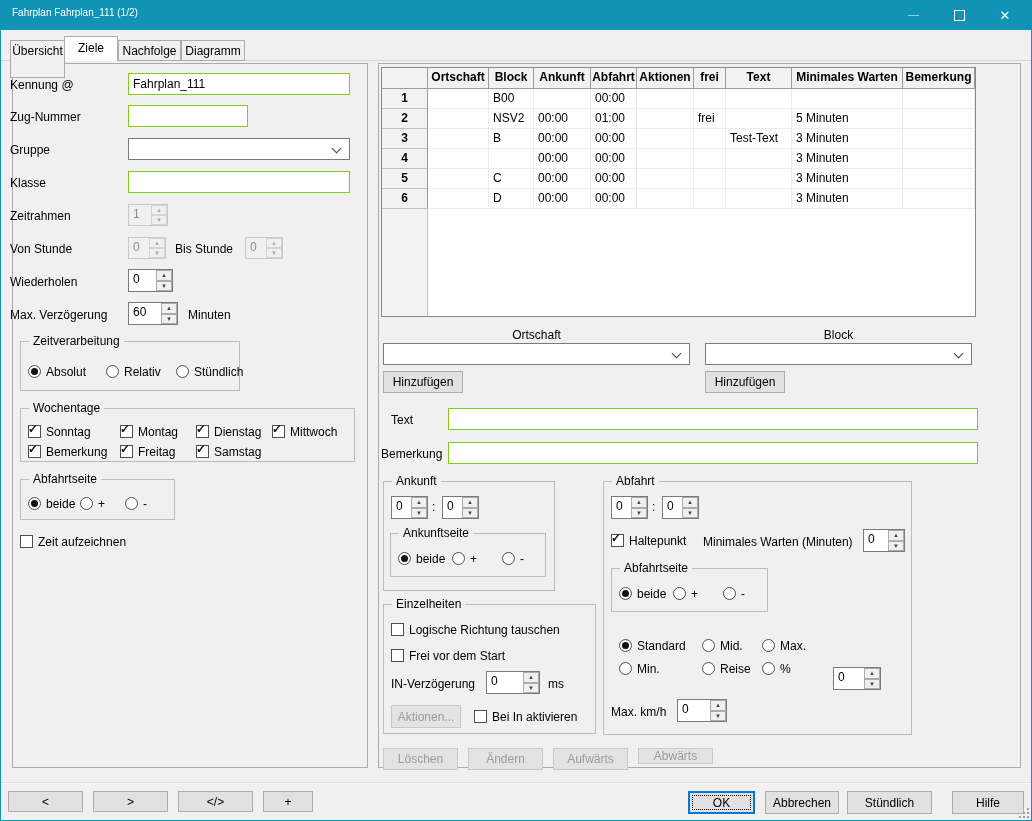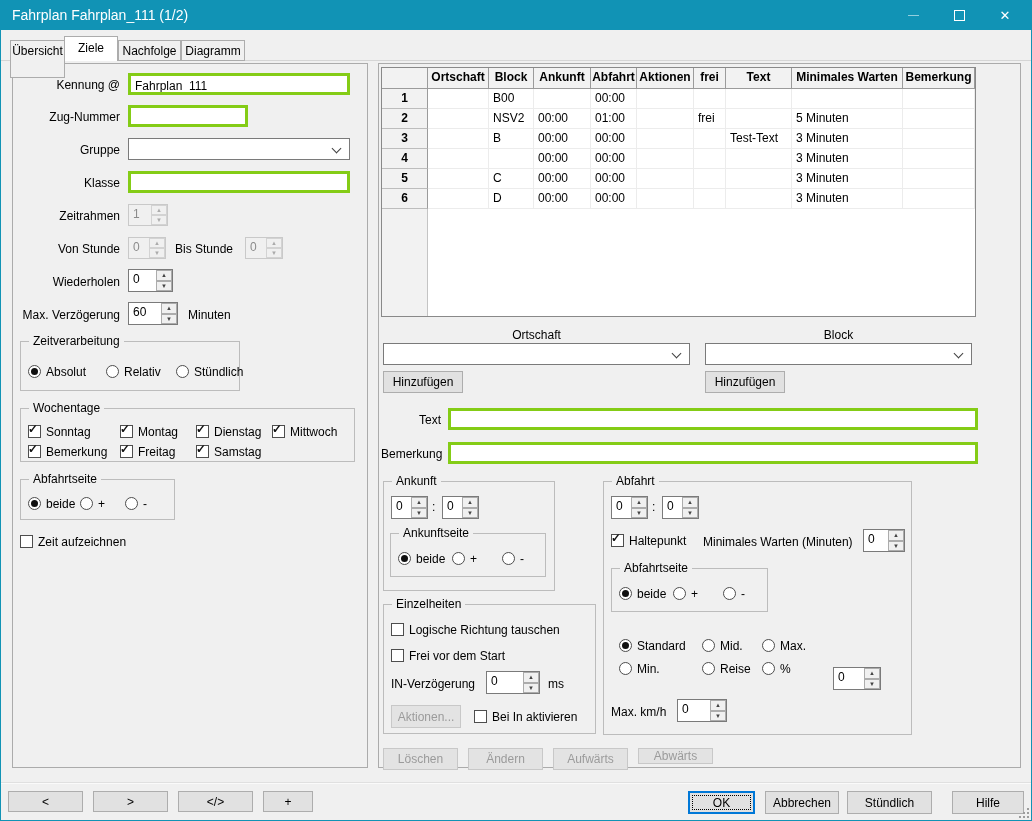--- a/index.html
+++ b/index.html
@@ -1,30 +1,30 @@
 <!DOCTYPE html>
 <html><head>
 <meta charset="utf-8">
 <style>
   html,body{margin:0;padding:0;background:#888;}
   .window{position:relative;width:1032px;height:821px;background:#1193B5;font-family:"Liberation Sans",sans-serif;font-size:12px;color:#000;overflow:hidden;}
   .body-bg{position:absolute;left:1px;top:30px;right:1px;bottom:1px;background:#F0F0F0;}
-  .titlebar-text{position:absolute;left:12px;top:7px;color:#fff;font-size:14px;white-space:nowrap;}
+  .titlebar-text{position:absolute;left:12px;top:7px;color:#fff;font-size:10px;white-space:nowrap;}
   .capbtn{position:absolute;top:0;width:46px;height:30px;display:flex;align-items:center;justify-content:center;}
   .min-glyph{width:11px;height:1px;background:rgba(255,255,255,.55);}
   .max-glyph{width:9px;height:9px;border:1px solid #fff;}
   .close-glyph{color:#fff;font-size:13px;line-height:1;}
   .tab{position:absolute;border:1px solid #ACACAC;background:#F0F0F0;text-align:center;line-height:20px;box-sizing:border-box;z-index:2;}
   .tab.active{background:#fff;line-height:23px;border-bottom:none;z-index:4;}
   .tabline{position:absolute;left:1px;right:1px;top:60px;height:1px;background:#D5D5D5;z-index:1;}
   .frame{position:absolute;border:1px solid #ABABAB;box-sizing:border-box;}
   .lbl{position:absolute;line-height:14px;white-space:nowrap;}
-  .rlabel{text-align:right;}
+  .rlabel{}
   .clabel{text-align:center;}
-  .tbox{position:absolute;background:#fff;border:3px solid #84cc16;box-sizing:border-box;padding:2px 4px;line-height:16px;overflow:hidden;white-space:nowrap;}
+  .tbox{position:absolute;background:#fff;border:1px solid #84cc16;box-sizing:border-box;padding:2px 4px;line-height:16px;overflow:hidden;white-space:nowrap;}
   .combo{position:absolute;background:#fff;border:1px solid #7A7A7A;box-sizing:border-box;}
   .combo .chev{position:absolute;right:9px;top:6px;width:6px;height:6px;border-right:1px solid #404040;border-bottom:1px solid #404040;transform:rotate(45deg);}
   .spin{position:absolute;display:flex;background:#fff;border:1px solid #7A7A7A;box-sizing:border-box;}
   .spin .val{flex:1;padding:2px 4px;line-height:15px;overflow:hidden;}
   .spin .btns{width:16px;display:flex;flex-direction:column;}
   .spin .sb{flex:1;display:flex;align-items:center;justify-content:center;font-size:6px;color:#444;background:#F0F0F0;border:1px solid #ACACAC;box-sizing:border-box;}
   .spin.disabled{background:#F0F0F0;border-color:#C9C9C9;color:#8B8B8B;}
   .spin.disabled .sb{color:#ABABAB;border-color:#D3D3D3;}
   .citem,.ritem{position:absolute;display:flex;align-items:center;gap:5px;white-space:nowrap;height:15px;}
   .cb{width:13px;height:13px;border:1px solid #4D4D4D;background:#fff;box-sizing:border-box;position:relative;flex:none;}

